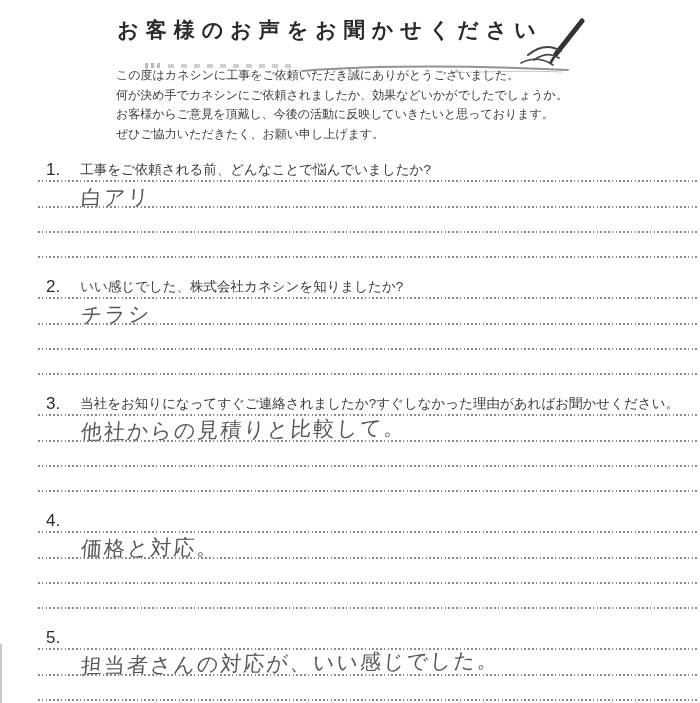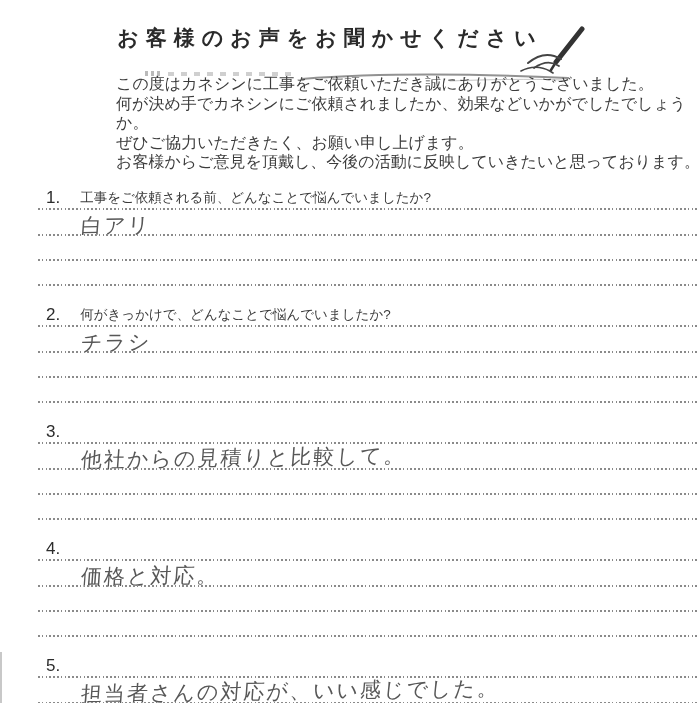--- a/index.html
+++ b/index.html
@@ -4,37 +4,37 @@
 <style>
   html,body{margin:0;padding:0;}
   body{
     width:700px;height:703px;overflow:hidden;position:relative;
     background:#ffffff;color:#3a3a3a;
     font-family:"Liberation Sans",sans-serif;
   }
   .page{position:relative;width:700px;height:703px;}
 
   
-  .title-row{position:relative;margin-top:24px;height:36px;}
+  .title-row{position:relative;margin-top:16px;height:36px;}
   .title-row h1{
     margin:0;text-align:center;padding-right:40px;
     font-size:21px;font-weight:bold;letter-spacing:7px;
     color:#2a2a2a;font-family:"DejaVu Sans","Liberation Sans",sans-serif;
   }
   .pen-icon{position:absolute;left:520px;top:2px;width:80px;height:52px;}
   .title-underline{position:absolute;left:300px;top:46px;width:270px;height:14px;opacity:.8;}
   .faint-marks{
     position:absolute;left:168px;top:48px;width:130px;height:4px;opacity:.35;
     background:repeating-linear-gradient(90deg,#777 0 6px,transparent 6px 13px);
   }
   .faint-marks2{
     position:absolute;left:145px;top:47px;width:16px;height:5px;opacity:.45;
     background:repeating-linear-gradient(90deg,#666 0 3px,transparent 3px 6px);
   }
-  .intro{margin:14px 0 0 116px;font-size:16px;line-height:19.5px;color:#3c3c3c;}
+  .intro{margin:14px 0 0 116px;font-size:12px;line-height:19.5px;color:#3c3c3c;}
 
   
   main{margin:10px 3px 0 38px;}
   .qblock{margin-bottom:13px;}
   .line{position:relative;}
   .line::after{
     content:"";position:absolute;left:0;right:0;bottom:0;height:2px;
     background:repeating-linear-gradient(90deg,#8a8a8a 0 1.6px,transparent 1.6px 3.8px);
   }
   .qrow{height:24px;display:flex;align-items:flex-end;gap:20px;padding:0 0 4px 8px;}
@@ -73,54 +73,55 @@
         <path d="M2,9 C80,3 180,4 268,8" stroke="#4a4a4a" stroke-width="2" stroke-linecap="round" opacity="0.75"></path>
         <path d="M150,11 C200,9 240,9 262,10" stroke="#4a4a4a" stroke-width="1" stroke-linecap="round" opacity="0.4"></path>
       </svg>
       <div class="faint-marks"></div>
       <div class="faint-marks2"></div>
     </div>
 
     <div class="intro">
       <div>この度はカネシンに工事をご依頼いただき誠にありがとうございました。</div>
       <div>何が決め手でカネシンにご依頼されましたか、効果などいかがでしたでしょうか。</div>
+      <div>お客様からご意見を頂戴し、今後の活動に反映していきたいと思っております。</div>
       <div>ぜひご協力いただきたく、お願い申し上げます。</div>
-      <div>お客様からご意見を頂戴し、今後の活動に反映していきたいと思っております。</div>
     </div>
   </header>
 
   <main>
 
     <section class="qblock">
       <div class="qrow line">
         <span class="qnum">1.</span>
         <span class="qtext">工事をご依頼される前、どんなことで悩んでいましたか?</span>
       </div>
       <div class="arow line">
         <span class="handwriting">白アリ</span>
       </div>
       <div class="blankline line"></div>
       <div class="blankline line"></div>
     </section>
 
     <section class="qblock">
       <div class="qrow line">
         <span class="qnum">2.</span>
-        <span class="qtext">何がきっかけで、どんなことで悩んでいましたか?</span>
+        <span class="qtext">いい感じでした、株式会社カネシンを知りましたか?</span>
       </div>
       <div class="arow line">
         <span class="handwriting">チラシ</span>
       </div>
       <div class="blankline line"></div>
       <div class="blankline line"></div>
     </section>
 
     <section class="qblock">
       <div class="qrow line">
         <span class="qnum">3.</span>
+        <span class="qtext">当社をお知りになってすぐご連絡されましたか?すぐしなかった理由があればお聞かせください。</span>
       </div>
       <div class="arow line">
         <span class="handwriting">他社からの見積りと比較して。</span>
       </div>
       <div class="blankline line"></div>
       <div class="blankline line"></div>
     </section>
 
     <section class="qblock">
       <div class="qrow line">

